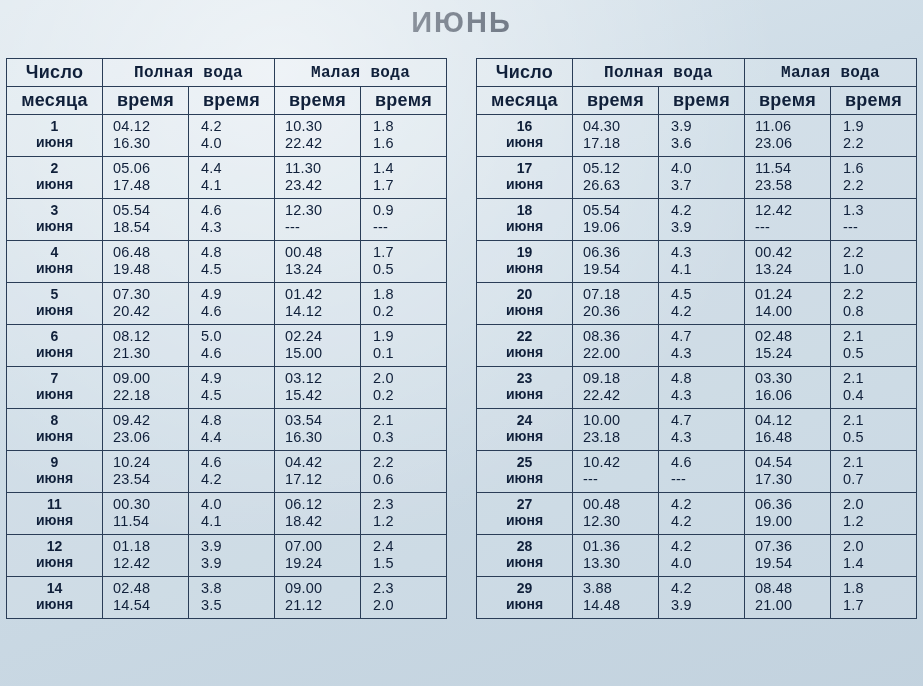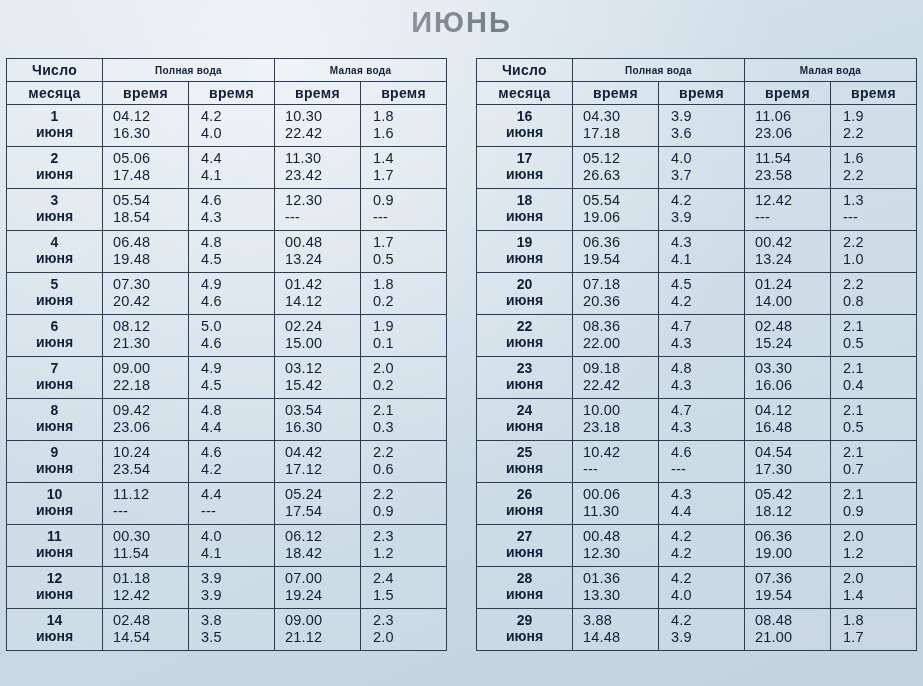--- a/index.html
+++ b/index.html
@@ -46,28 +46,29 @@
     border-collapse: collapse;
     width: 440px;
     table-layout: fixed;
     background: rgba(255,255,255,0.10);
   }
   table.tide th, table.tide td {
     border: 1px solid #2a3d57;
     color: #10203a;
   }
   thead th {
-    font-size: 14px;
+    font-size: 18px;
     font-weight: bold;
     padding: 3px 0;
     text-align: center;
     letter-spacing: 0.3px;
   }
   thead th.grp {
-    font-size: 10px;
+    font-size: 16px;
+    font-family: Liberation Mono, monospace;
   }
   .col-day   { width: 96px; }
   .col-t1    { width: 86px; }
   .col-h1    { width: 86px; }
   .col-t2    { width: 86px; }
   .col-h2    { width: 86px; }
 
   tbody td {
     vertical-align: middle;
     padding: 1px 0 2px 0;
@@ -318,42 +319,20 @@
               <span>04.42</span>
               <span>17.12</span>
             </td>
             <td class="valcell vals-h">
               <span>2.2</span>
               <span>0.6</span>
             </td>
           </tr>
           <tr>
             <td class="daycell">
-              <span class="num">10</span>
-              <span class="mon">июня</span>
-            </td>
-            <td class="valcell">
-              <span>11.12</span>
-              <span>---</span>
-            </td>
-            <td class="valcell vals-h">
-              <span>4.4</span>
-              <span>---</span>
-            </td>
-            <td class="valcell">
-              <span>05.24</span>
-              <span>17.54</span>
-            </td>
-            <td class="valcell vals-h">
-              <span>2.2</span>
-              <span>0.9</span>
-            </td>
-          </tr>
-          <tr>
-            <td class="daycell">
               <span class="num">11</span>
               <span class="mon">июня</span>
             </td>
             <td class="valcell">
               <span>00.30</span>
               <span>11.54</span>
             </td>
             <td class="valcell vals-h">
               <span>4.0</span>
               <span>4.1</span>
@@ -632,42 +611,20 @@
               <span>04.54</span>
               <span>17.30</span>
             </td>
             <td class="valcell vals-h">
               <span>2.1</span>
               <span>0.7</span>
             </td>
           </tr>
           <tr>
             <td class="daycell">
-              <span class="num">26</span>
-              <span class="mon">июня</span>
-            </td>
-            <td class="valcell">
-              <span>00.06</span>
-              <span>11.30</span>
-            </td>
-            <td class="valcell vals-h">
-              <span>4.3</span>
-              <span>4.4</span>
-            </td>
-            <td class="valcell">
-              <span>05.42</span>
-              <span>18.12</span>
-            </td>
-            <td class="valcell vals-h">
-              <span>2.1</span>
-              <span>0.9</span>
-            </td>
-          </tr>
-          <tr>
-            <td class="daycell">
               <span class="num">27</span>
               <span class="mon">июня</span>
             </td>
             <td class="valcell">
               <span>00.48</span>
               <span>12.30</span>
             </td>
             <td class="valcell vals-h">
               <span>4.2</span>
               <span>4.2</span>

